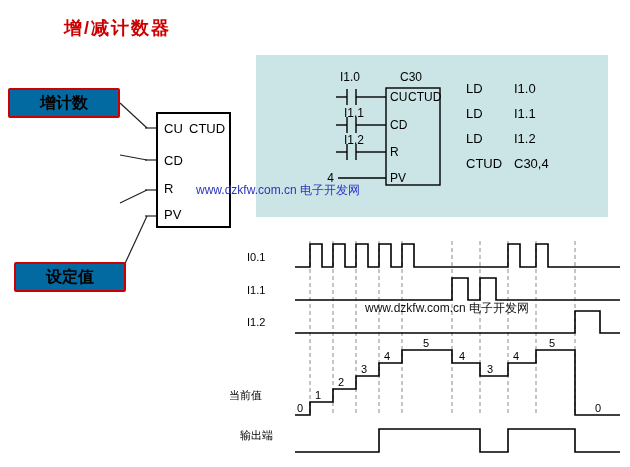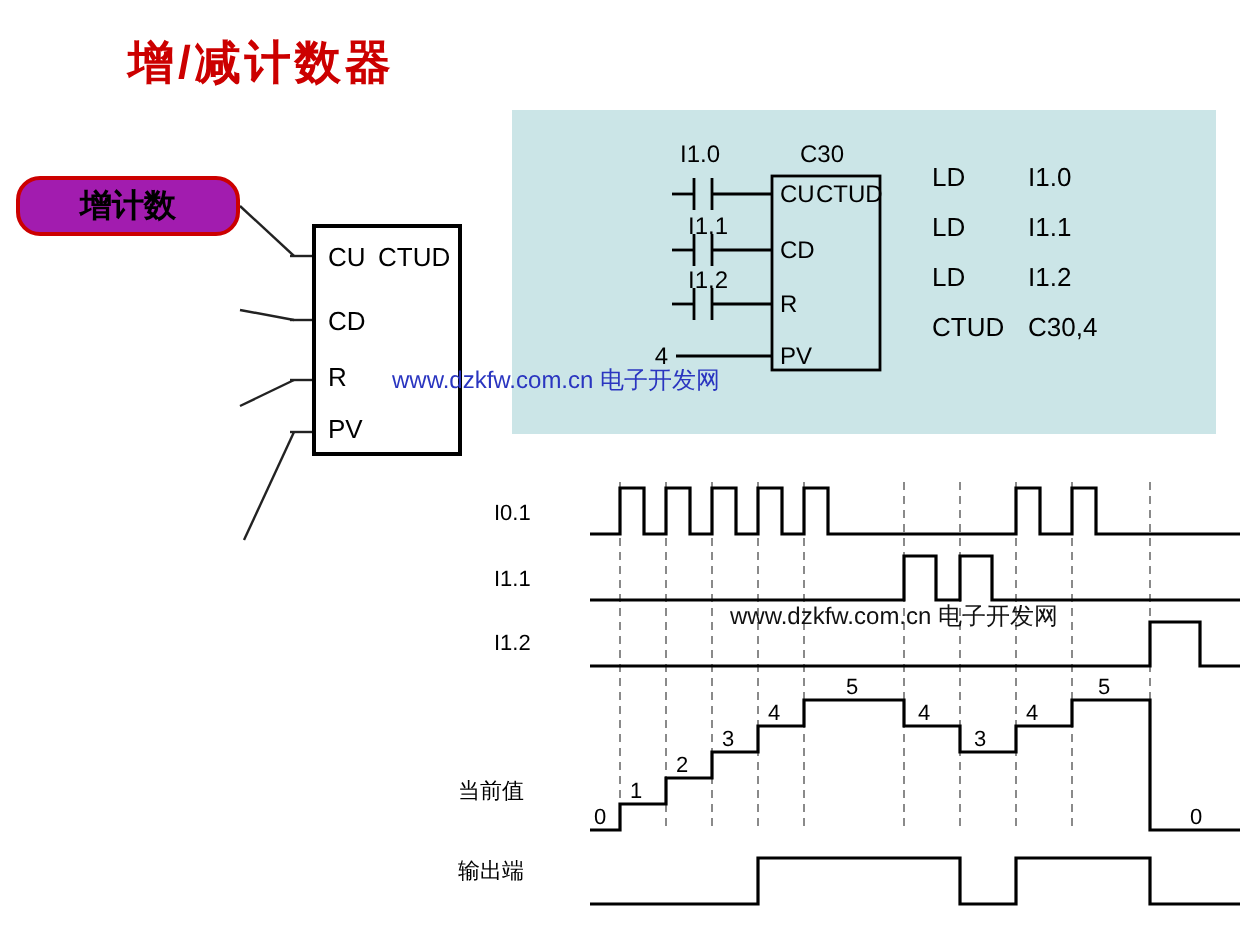--- a/index.html
+++ b/index.html
@@ -1,25 +1,25 @@
 <!DOCTYPE html>
 <html style="--accent: #cc0000; --panel: #cbe5e7; --header: #b5d9dd; --wmblue: #2a35c0;"><head>
 <meta charset="utf-8">
 <style>
   *{margin:0;padding:0;box-sizing:border-box}
   html,body{width:630px;height:467px}
   body{position:relative;background:#ffffff;overflow:hidden;
        font-family:"Liberation Sans","DejaVu Sans",sans-serif;color:#000}
   .page{position:absolute;inset:0}
 
-  .title{position:absolute;left:64px;top:16px;font-size:23px;font-weight:bold;
+  .title{position:absolute;left:64px;top:16px;font-size:18px;font-weight:bold;
          letter-spacing:2px;color:var(--accent,#cc0000)}
 
   .callout{position:absolute;width:112px;height:30px;border:2px solid var(--accent,#cc0000);
-           border-radius:12px;background:#a21caf;display:flex;align-items:center;justify-content:center;
+           border-radius:2px;background:#0369a1;display:flex;align-items:center;justify-content:center;
            font-size:16px;font-weight:bold;z-index:3}
   .c0{left:8px;top:88px}.c1{left:8px;top:140px}.c2{left:8px;top:188px}.c3{left:14px;top:262px}
 
   .range-box{position:absolute;left:150px;top:85px;width:97px;height:27px;
              background:var(--header,#b5d9dd);display:flex;align-items:center;justify-content:center;
              font-size:15px;z-index:2}
   .cblock{position:absolute;left:156px;top:112px;width:75px;height:116px;border:2px solid #000;
           background:#fff;font-size:13px;z-index:2}
   .cblock span{position:absolute;white-space:nowrap}
   .p-cu{left:6px;top:7px}.p-type{left:31px;top:7px}.p-cd{left:6px;top:39px}
@@ -42,31 +42,34 @@
   .wm-blue{left:196px;top:182px;color:var(--wmblue,#2a35c0)}
   .wm-black{left:365px;top:300px;color:#111}
 
   .timing{position:absolute;left:225px;top:235px;width:400px;height:232px}
   #timing-svg .grid{stroke:#8a8a8a;stroke-width:1;stroke-dasharray:4 3}
   #timing-svg .wave{stroke:#000;stroke-width:1.6;fill:none;stroke-linejoin:miter}
   #timing-svg .vlabel{font-size:11px;fill:#000}
 
   .sig-label{position:absolute;font-size:11px;font-weight:normal;z-index:4;white-space:nowrap}
   .s0{left:247px;top:251px}.s1{left:247px;top:284px}.s2{left:247px;top:316px}
-  .s3{left:229px;top:388px}.s4{left:229px;top:428px}
+  .s3{left:229px;top:388px}.s4{left:240px;top:428px}
 </style>
 </head>
 <body>
 
 <div class="page">
 
   <div class="title">增/减计数器</div>
 
   <div class="callout c0">
     <span>增计数</span>
+  </div>
+  <div class="callout c3">
+    <span>设定值</span>
   </div>
 
 
   <div class="cblock">
     <span class="p-cu">CU</span>
     <span class="p-type">CTUD</span>
     <span class="p-cd">CD</span>
     <span class="p-r">R</span>
     <span class="p-pv">PV</span>
   </div>

